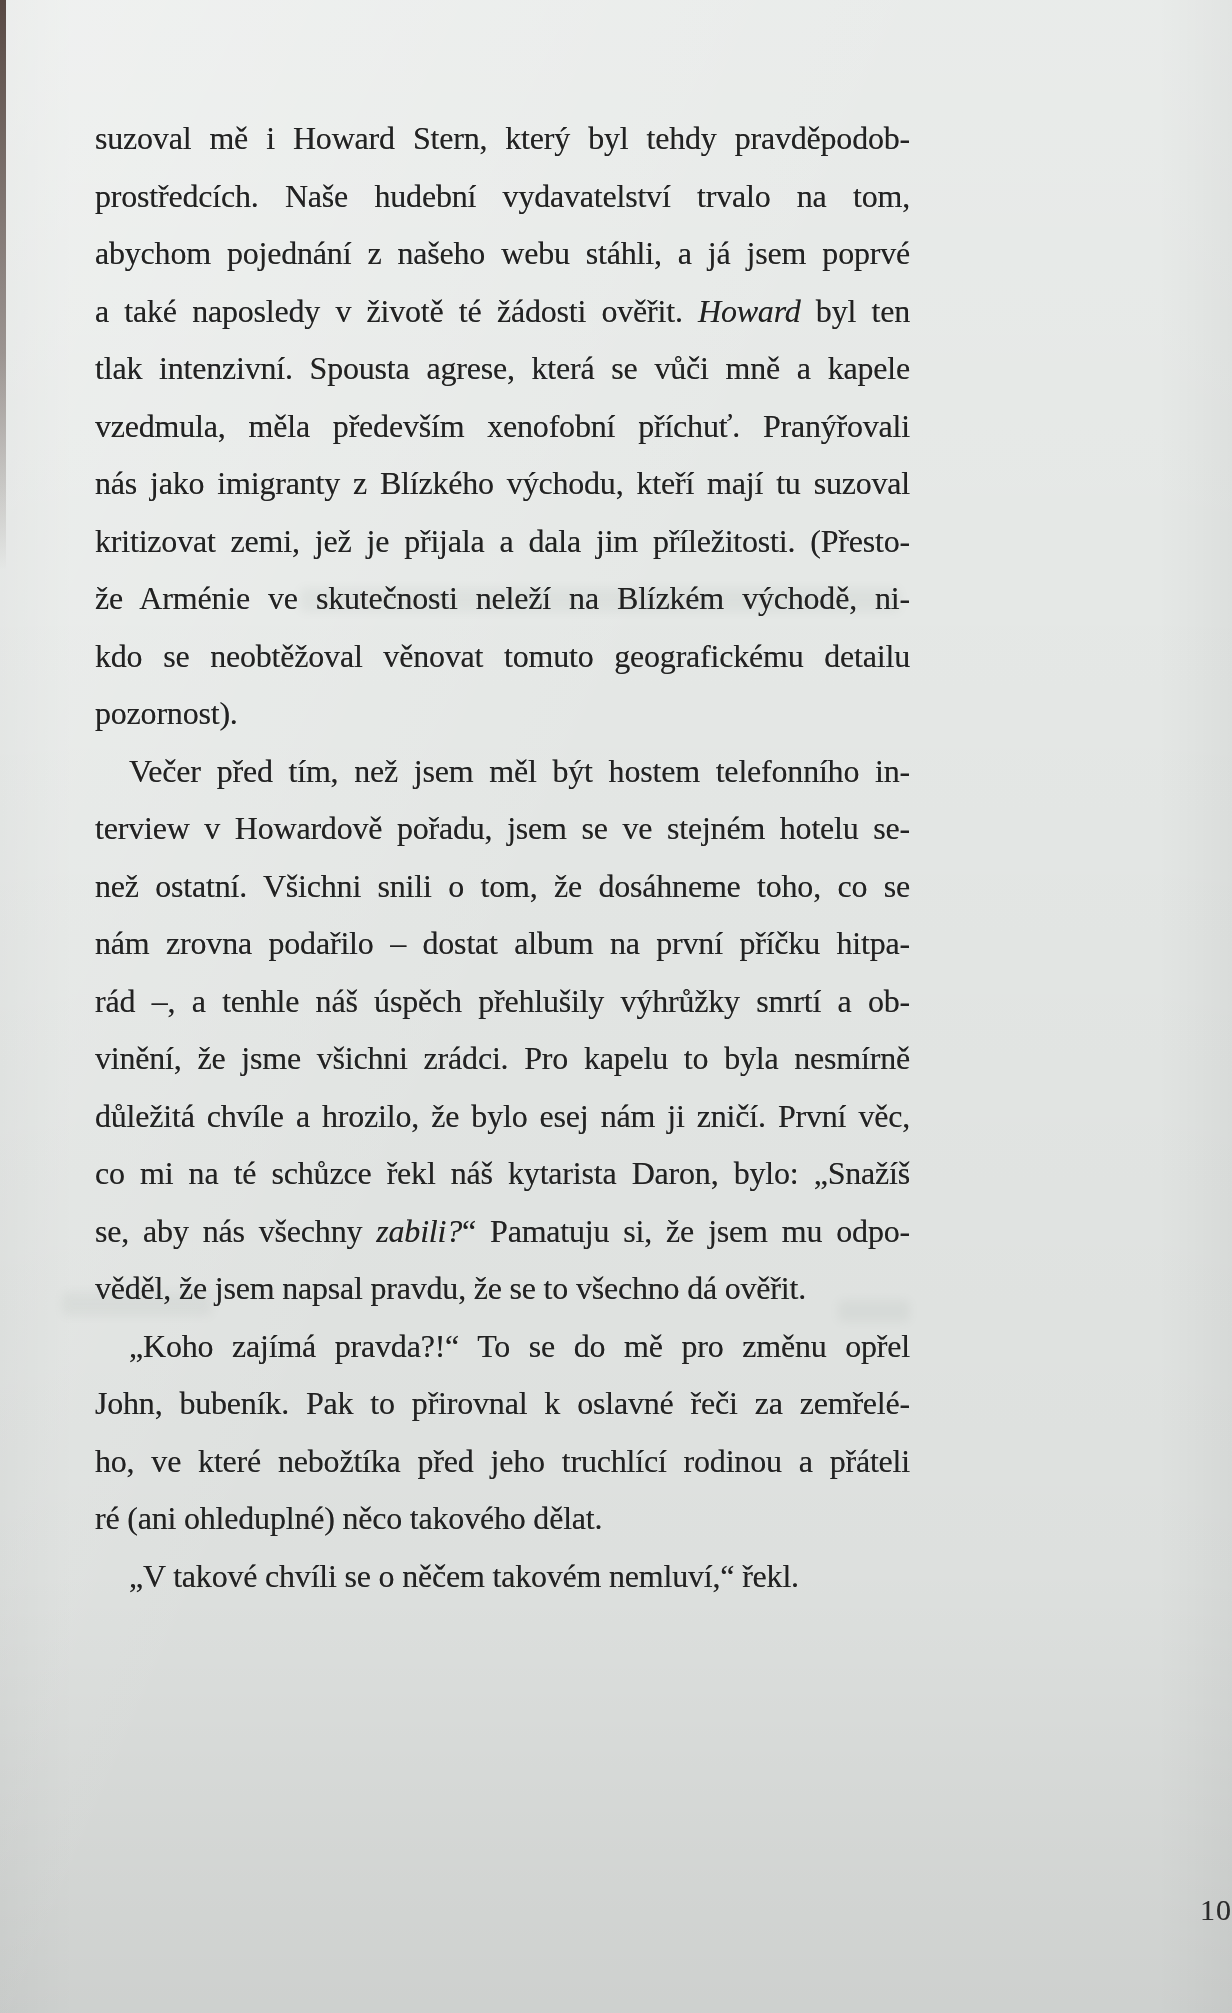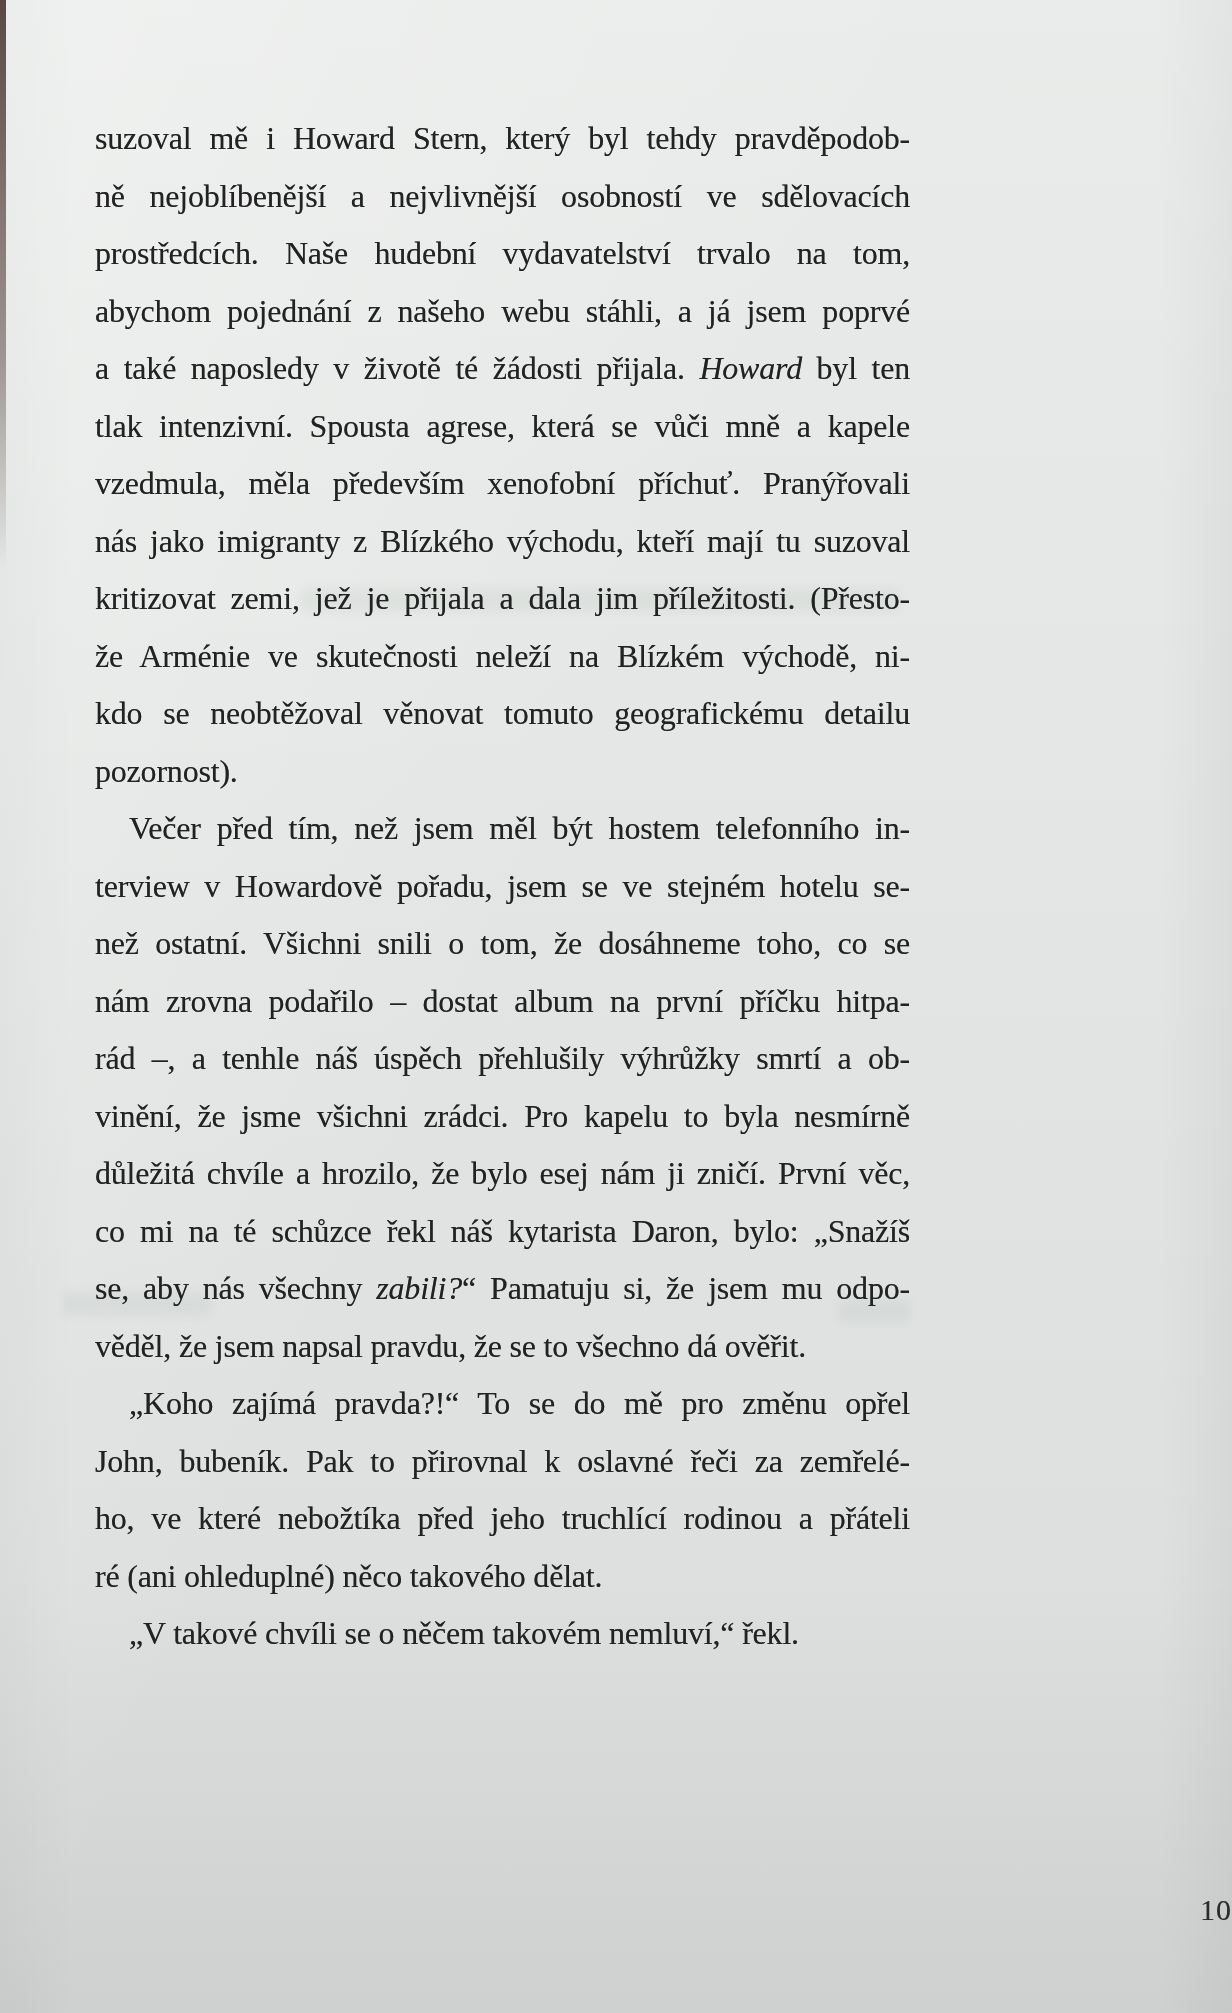--- a/index.html
+++ b/index.html
@@ -80,24 +80,23 @@
 <body>
 
 <div class="page">
   <div class="scan-edge"></div>
   <div class="bleed b1"></div>
   <div class="bleed b2"></div>
   <div class="bleed b3"></div>
 
   <div class="text-block">
       <div class="line"><span>suzoval mě i Howard Stern, který byl tehdy pravděpodob-</span></div>
-      <div class="line"><span>ně nejoblíbenější a nejvlivnější osobností ve sdělovacích</span></div>
       <div class="line"><span>prostředcích. Naše hudební vydavatelství trvalo na tom,</span></div>
       <div class="line"><span>abychom pojednání z našeho webu stáhli, a já jsem poprvé</span></div>
-      <div class="line"><span>a také naposledy v životě té žádosti přijala. </span><em>Howard</em><span> byl ten</span></div>
+      <div class="line"><span>a také naposledy v životě té žádosti ověřit. </span><em>Howard</em><span> byl ten</span></div>
       <div class="line"><span>tlak intenzivní. Spousta agrese, která se vůči mně a kapele</span></div>
       <div class="line"><span>vzedmula, měla především xenofobní příchuť. Pranýřovali</span></div>
       <div class="line"><span>nás jako imigranty z Blízkého východu, kteří mají tu suzoval</span></div>
       <div class="line"><span>kritizovat zemi, jež je přijala a dala jim příležitosti. (Přesto-</span></div>
       <div class="line"><span>že Arménie ve skutečnosti neleží na Blízkém východě, ni-</span></div>
       <div class="line"><span>kdo se neobtěžoval věnovat tomuto geografickému detailu</span></div>
       <div class="line end"><span>pozornost).</span></div>
       <div class="line ind"><span>Večer před tím, než jsem měl být hostem telefonního in-</span></div>
       <div class="line"><span>terview v Howardově pořadu, jsem se ve stejném hotelu se-</span></div>
       <div class="line"><span>než ostatní. Všichni snili o tom, že dosáhneme toho, co se</span></div>

